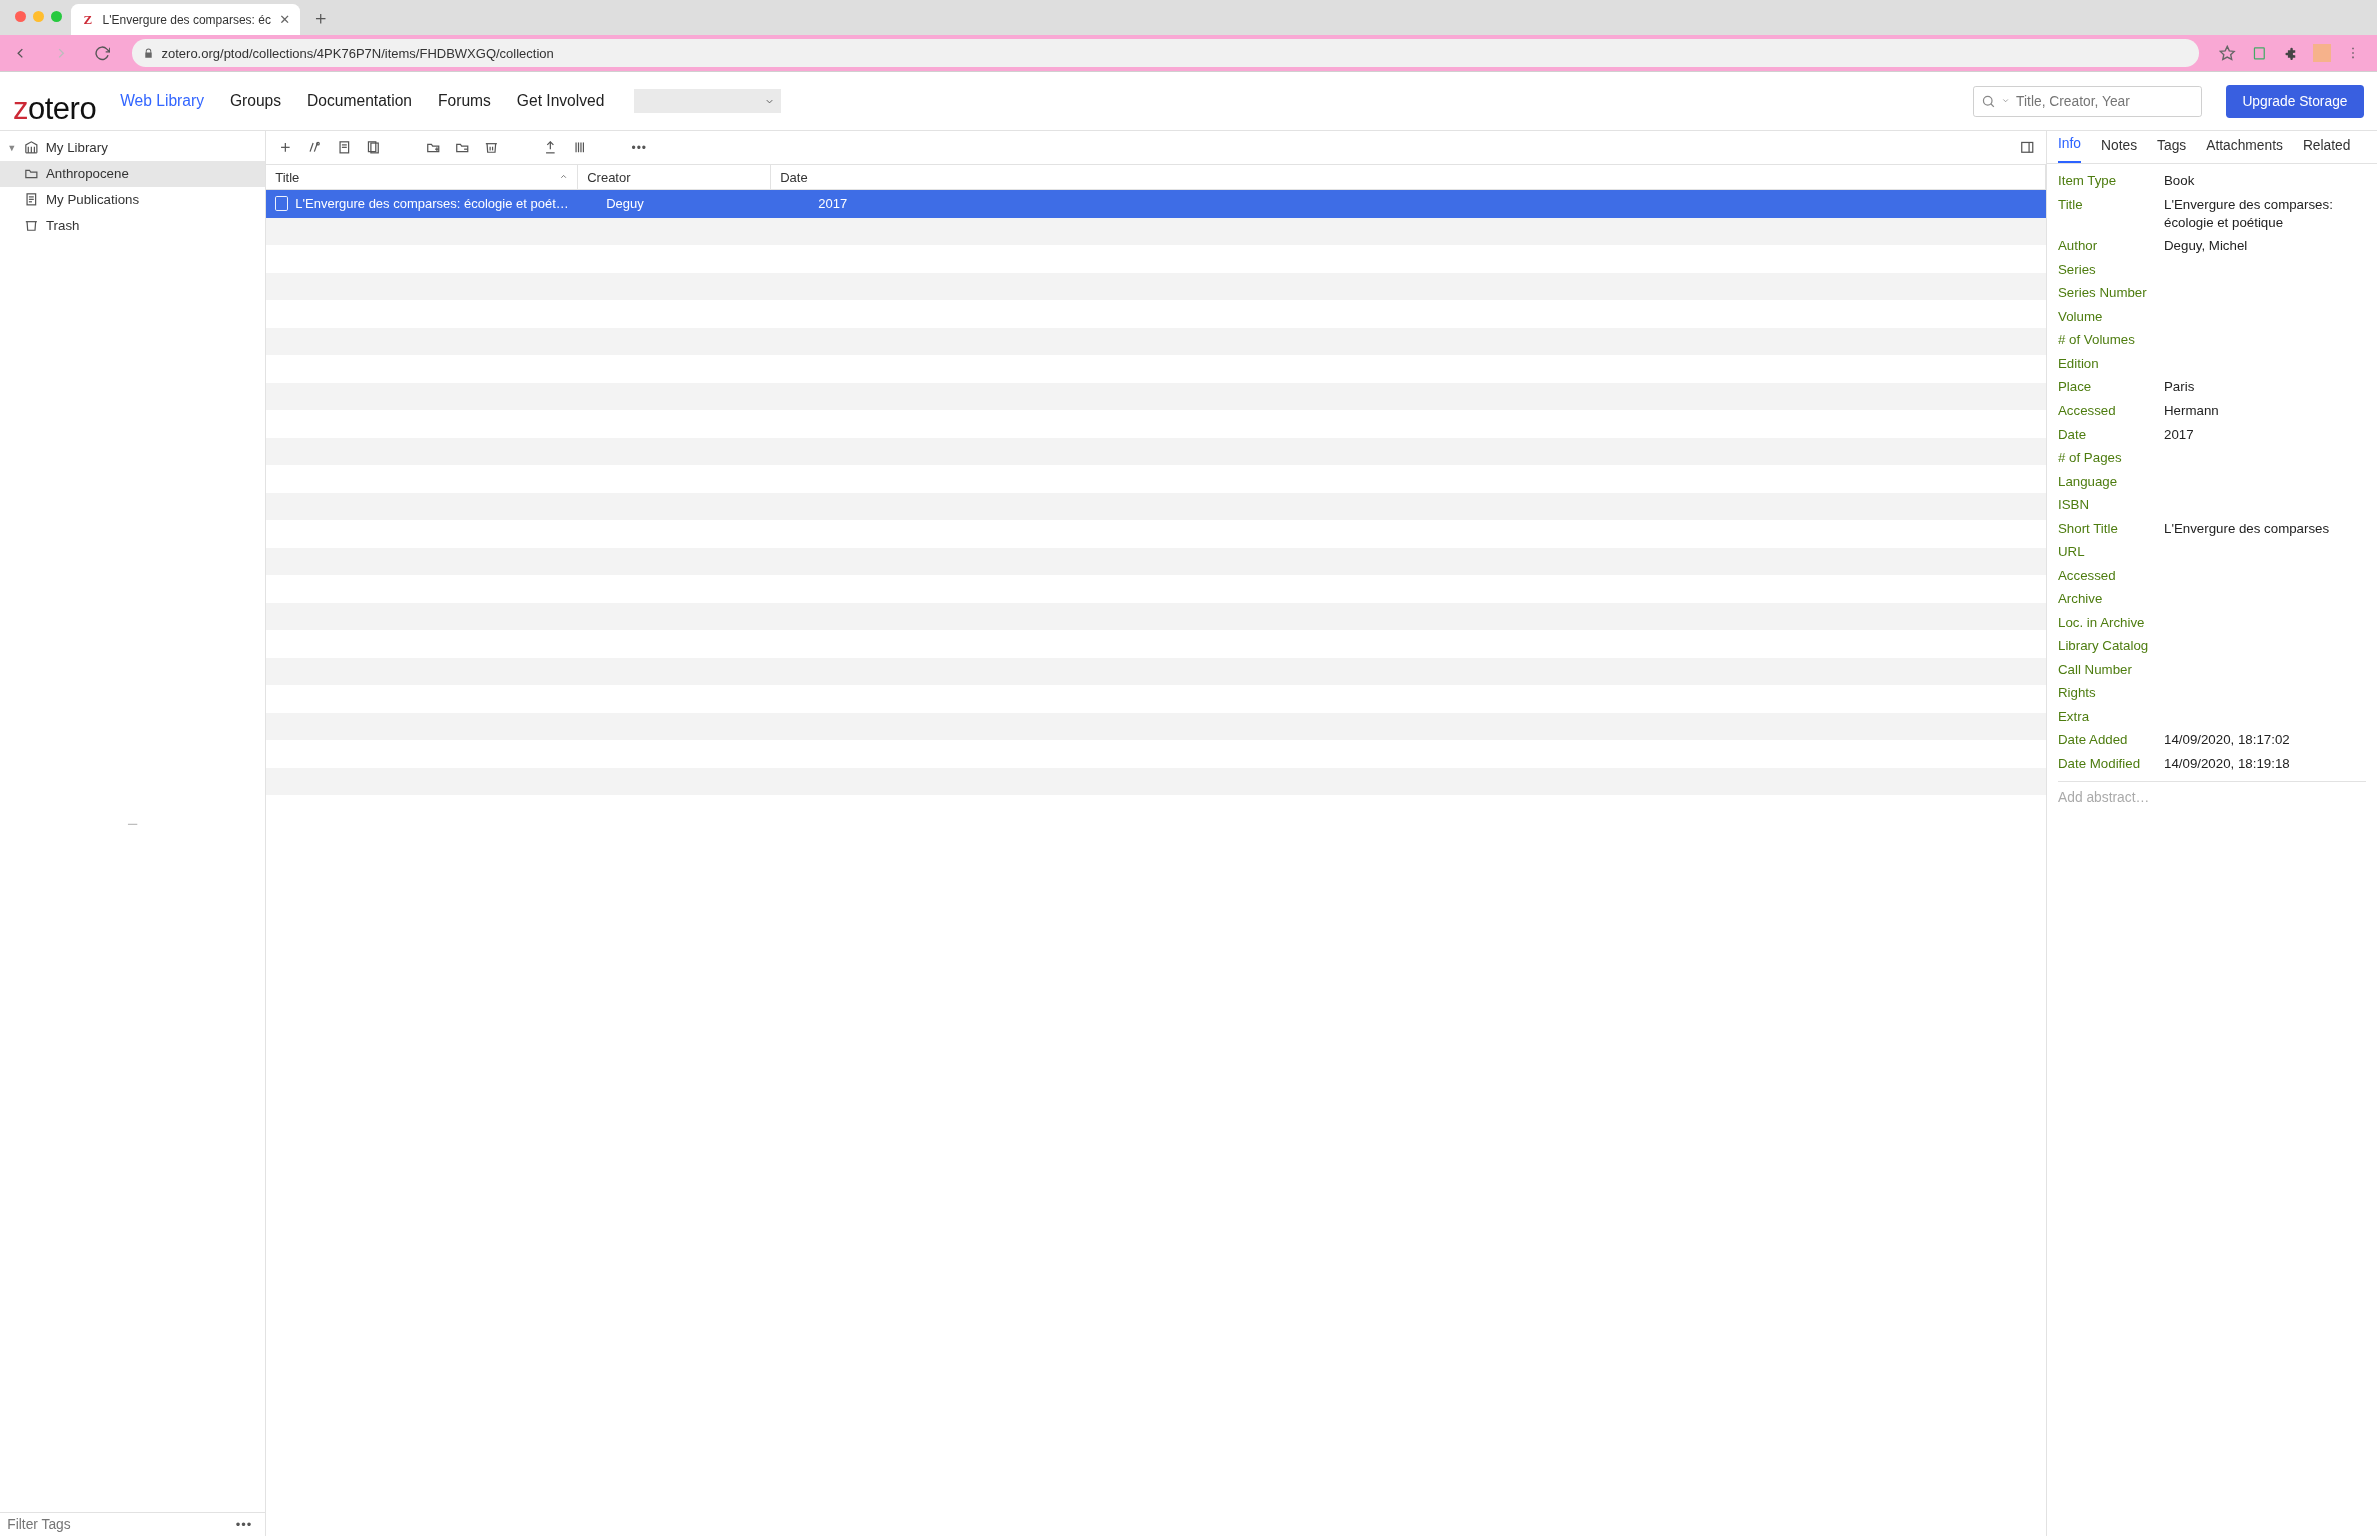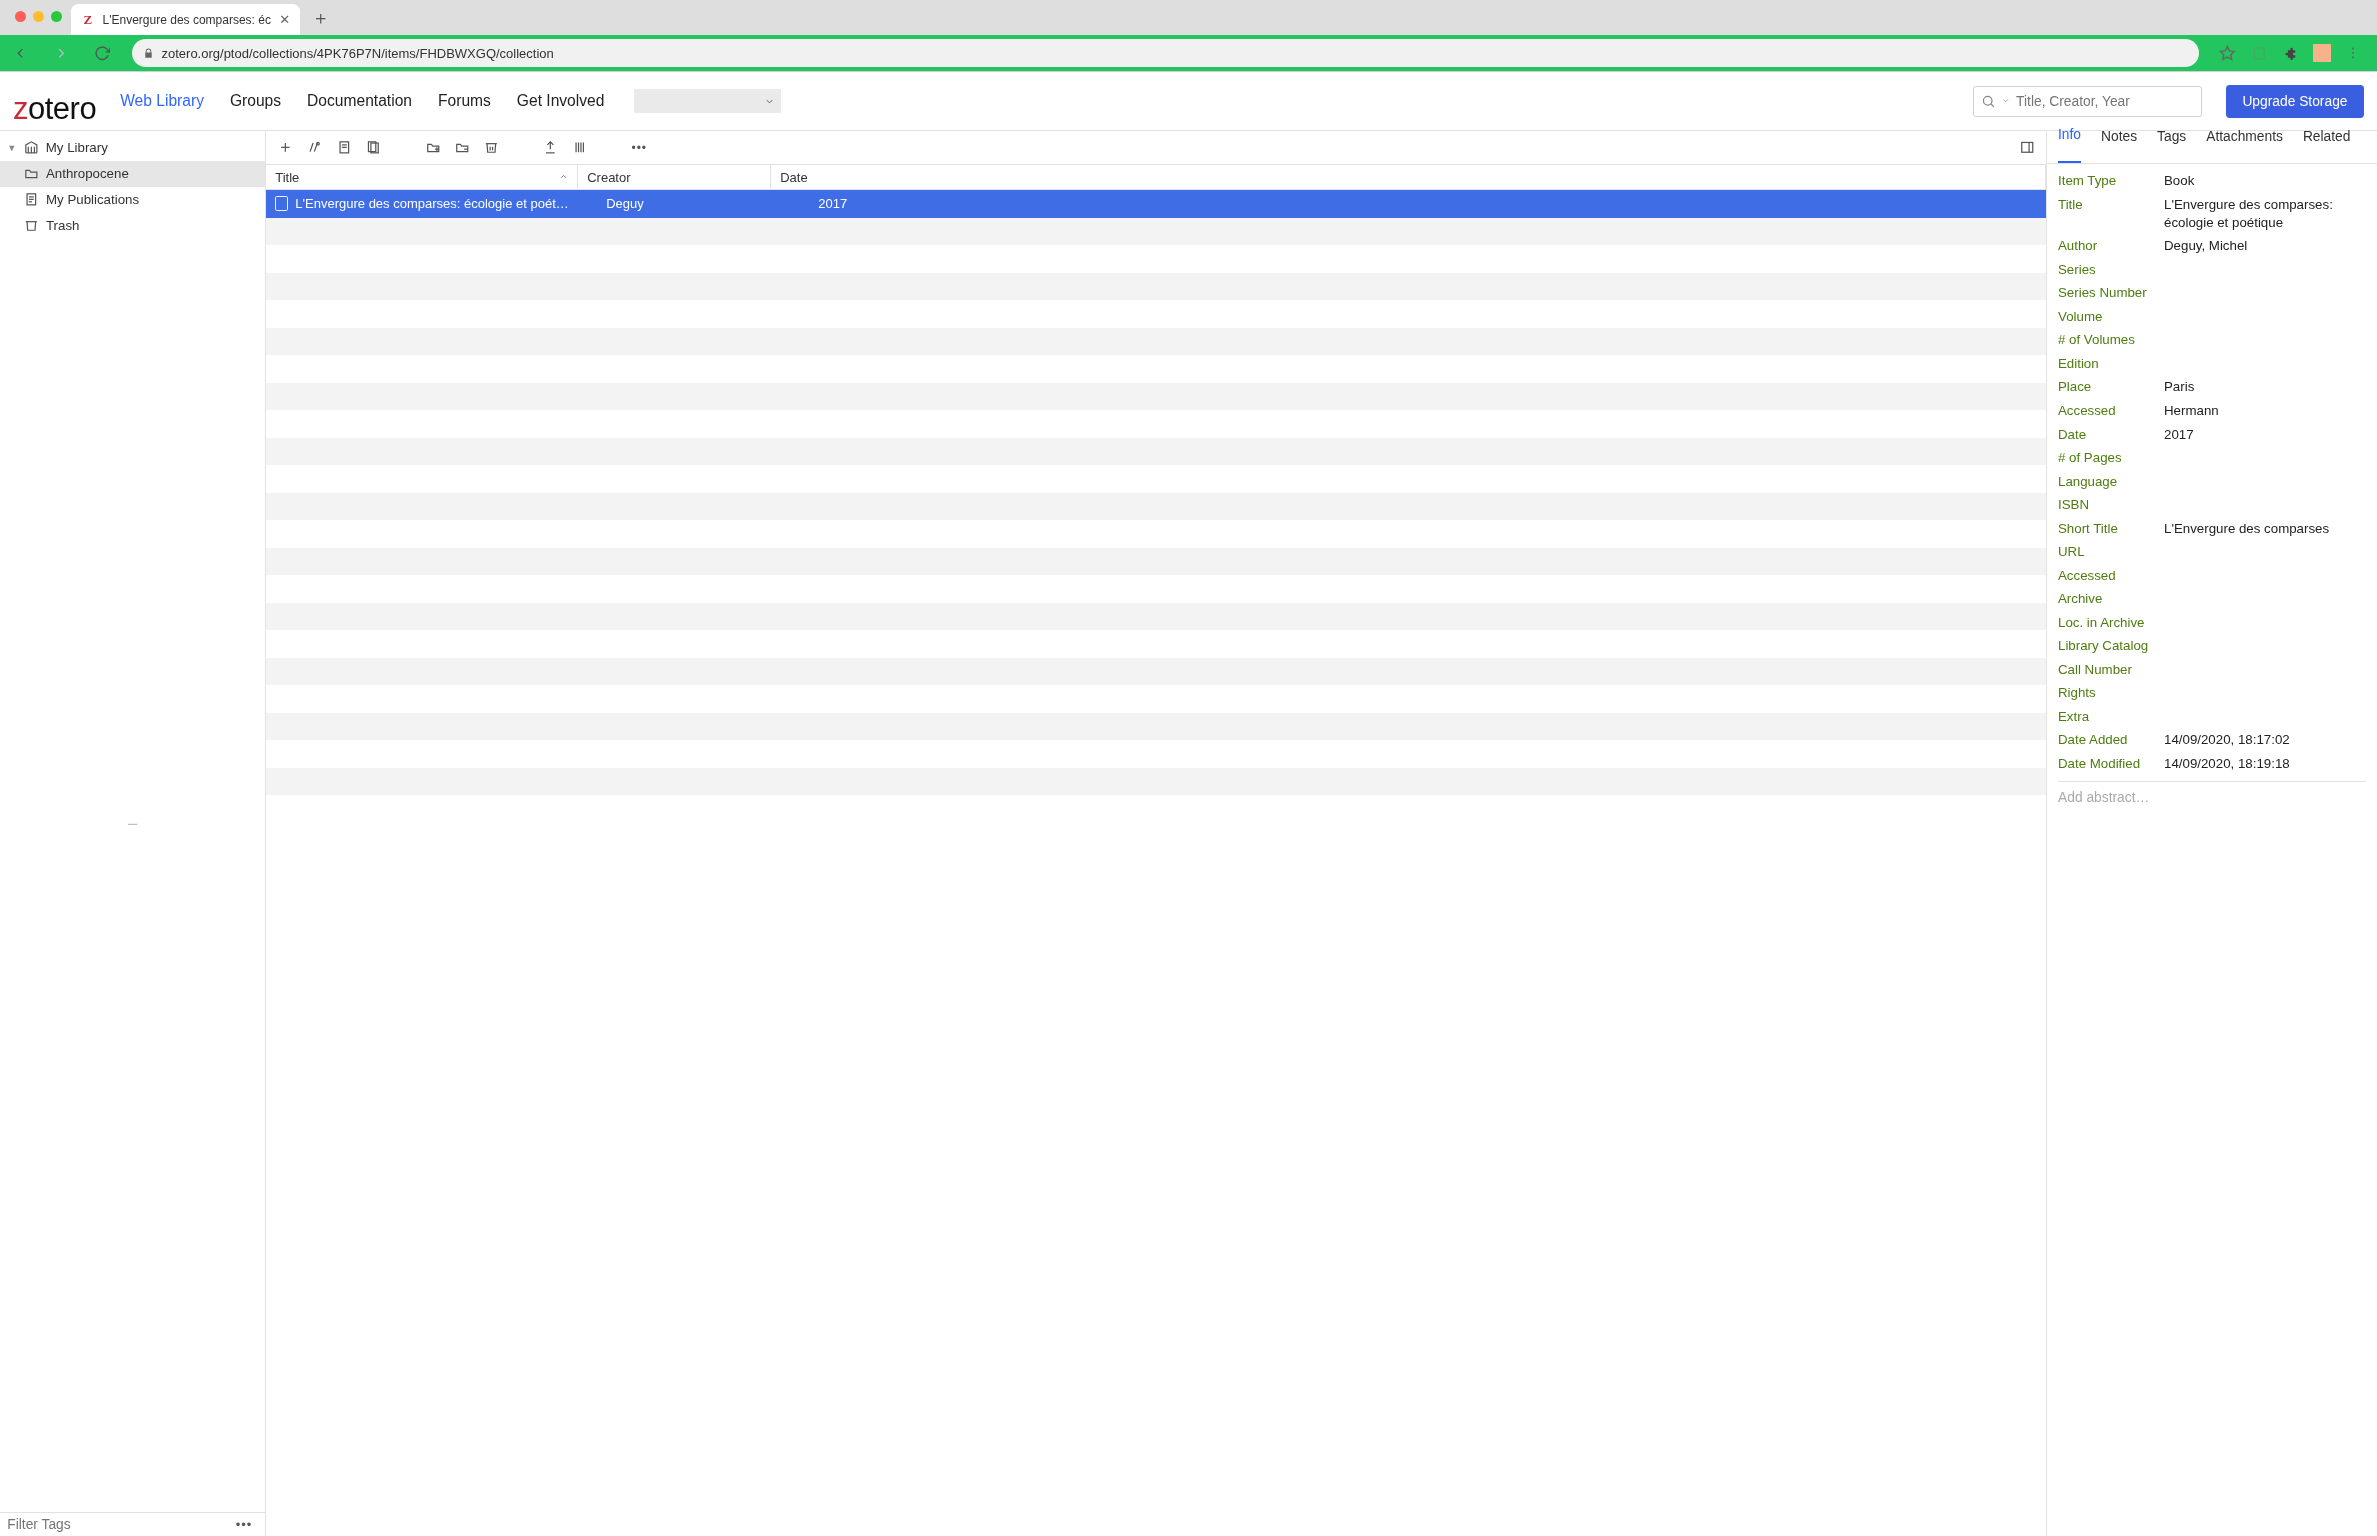--- a/index.html
+++ b/index.html
@@ -8,21 +8,21 @@
   
   .browser-chrome { background: #dedede; }
   .tab-bar { height: 35px; display:flex; align-items:flex-end; padding-left:7.3px;}
   .traffic-lights { display:flex; gap:7.3px; padding:11px 9.2px 0 7.3px; align-self:flex-start;}
   .tl { width:11px; height:11px; border-radius:50%; }
   .tl.red{background:#ff5f56;} .tl.yellow{background:#ffbd2e;} .tl.green{background:#27c93f;}
   .tab { background:#fff; height:31px; border-radius:7.3px 7.3px 0 0; display:flex; align-items:center; padding:0 9.2px; gap:7.3px; min-width:229px; font-size:12px; color:#333;}
   .tab .fav { width:14.7px; height:14.7px; display:flex; align-items:center; justify-content:center; color:#cc2936; font-weight:bold; font-size:13px; font-family:Georgia, serif;}
   .tab .close { width:13px; height:13px; display:flex; align-items:center; justify-content:center; color:#666; font-size:13px;}
   .new-tab { width:26px; height:26px; display:flex; align-items:center; justify-content:center; color:#555; font-size:18.4px; margin-left:7.3px; align-self:center;}
-  .addr-bar { background:#22c55e; height:37px; display:flex; align-items:center; padding:0 9.2px; gap:19px; border-bottom:0.9px solid #d0d0d0;}
+  .addr-bar { background:#f9a8d4; height:37px; display:flex; align-items:center; padding:0 9.2px; gap:19px; border-bottom:0.9px solid #d0d0d0;}
   .nav-btn { width:22px; height:22px; display:flex; align-items:center; justify-content:center; color:#555; }
   .omnibox { flex:1; height:27.5px; background:#f1f1f1; border-radius:13.8px; display:flex; align-items:center; padding:0 11px; gap:7.3px; color:#333; font-size:13px;}
   .omnibox .lock{color:#666; font-size:11px;}
   .ext-ico { width:18.4px; height:18.4px; display:flex; align-items:center; justify-content:center; color:#555;}
   .avatar { width:18.4px; height:18.4px; background:#f6b28b;}
   .right-icons{display:flex; gap:13px; align-items:center; padding-right:5.5px;}
 
   
   .app-header { height:59px; display:flex; align-items:center; padding:0 13px; gap:24px; border-bottom:0.9px solid #e2e2e2; }
   .logo { font-family: Georgia, "Times New Roman", serif; font-size:31px; color:#111; letter-spacing:-0.5px;margin-top:15px; }
@@ -65,21 +65,21 @@
   .row.selected { background:#3e6de6; color:#fff;gap:19px; }
   .row .cell { padding:0 9.2px; overflow:hidden; white-space:nowrap; text-overflow:ellipsis;}
   .row .cell.t { flex:0 0 312px; display:flex; align-items:center; gap:7.3px;}
   .row .cell.c { flex:0 0 193px;}
   .row .cell.d { flex:1;}
   .row .ico { width:14.7px; height:14.7px; border:1.4px solid rgba(255,255,255,0.9); border-radius:1.8px;}
 
   
   .rightpane { width:330px; display:flex; flex-direction:column; }
   .tabs { height:33px; display:flex; align-items:flex-end; gap:20px; padding:0 11px; border-bottom:0.9px solid #e2e2e2; font-size:13.8px; color:#333;}
-  .tabs .t { padding-bottom:19px; }
+  .tabs .t { padding-bottom:10px; }
   .tabs .t.active { color:#2b62ff; border-bottom:2.8px solid #2b62ff; }
   .fields { flex:1; overflow:auto; padding:5.5px 11px 9.2px 11px;}
   .field { display:flex; padding:2.8px 0; font-size:13.3px; line-height:1.35;}
   .field .lbl { width:106px; text-align:left; color:#4d7c0f; padding-right:9.2px; flex-shrink:0;}
   .field .val { flex:1; color:#222; word-wrap:break-word;}
   .abstract { border-top:0.9px solid #e2e2e2; margin-top:5.5px; padding-top:7.3px; color:#aaa; font-size:13.8px;}
 
   svg { display:block; }
 </style>
 </head>

